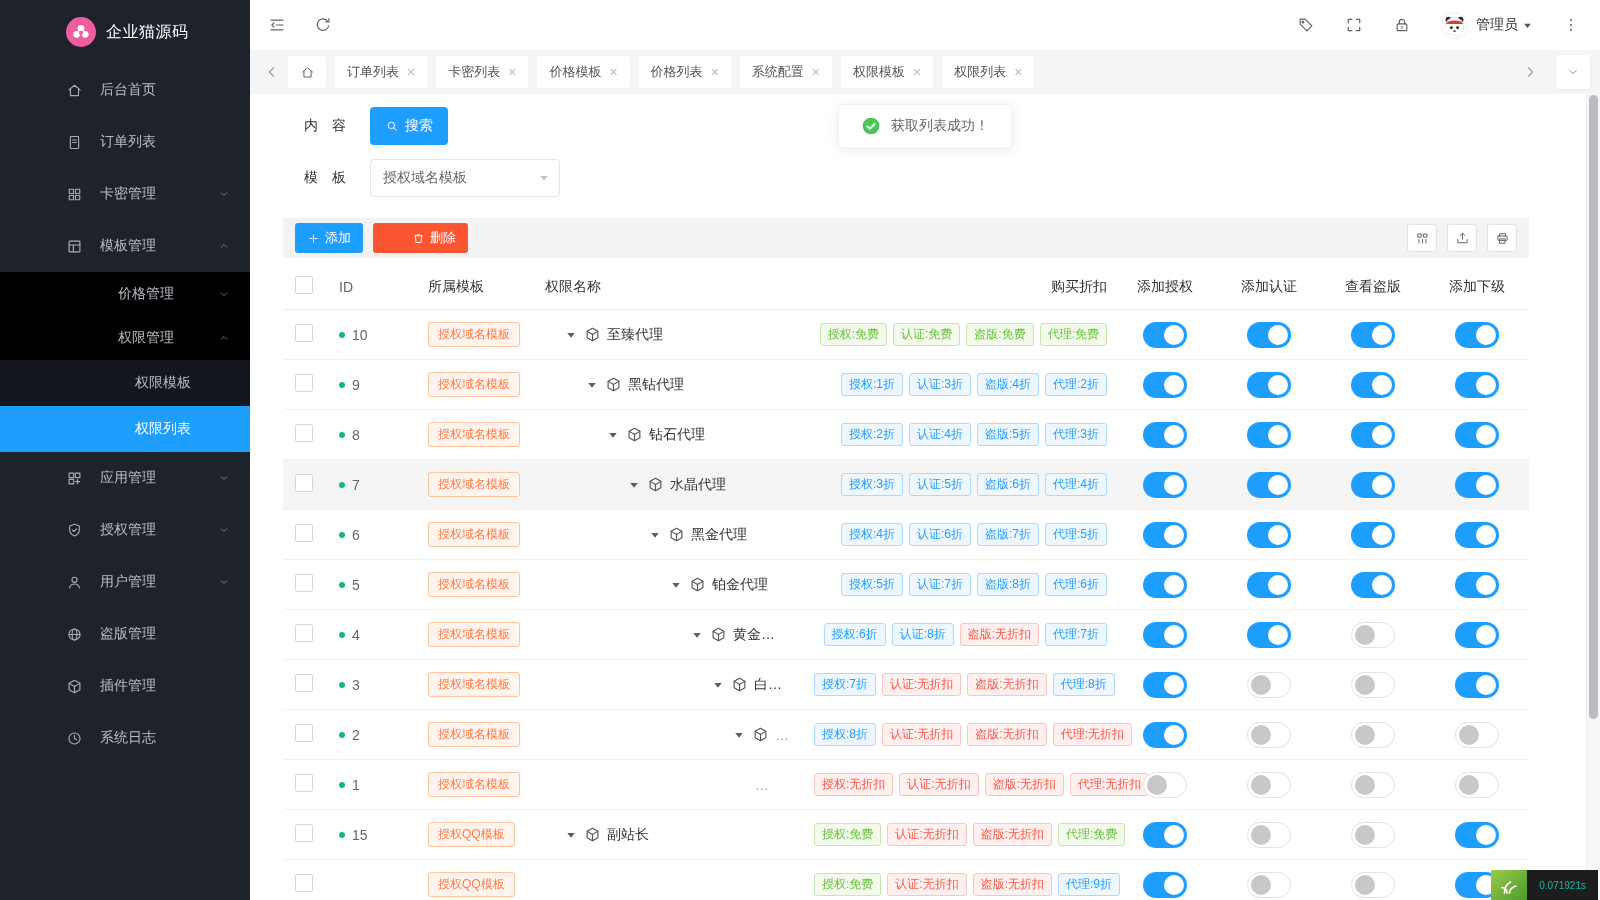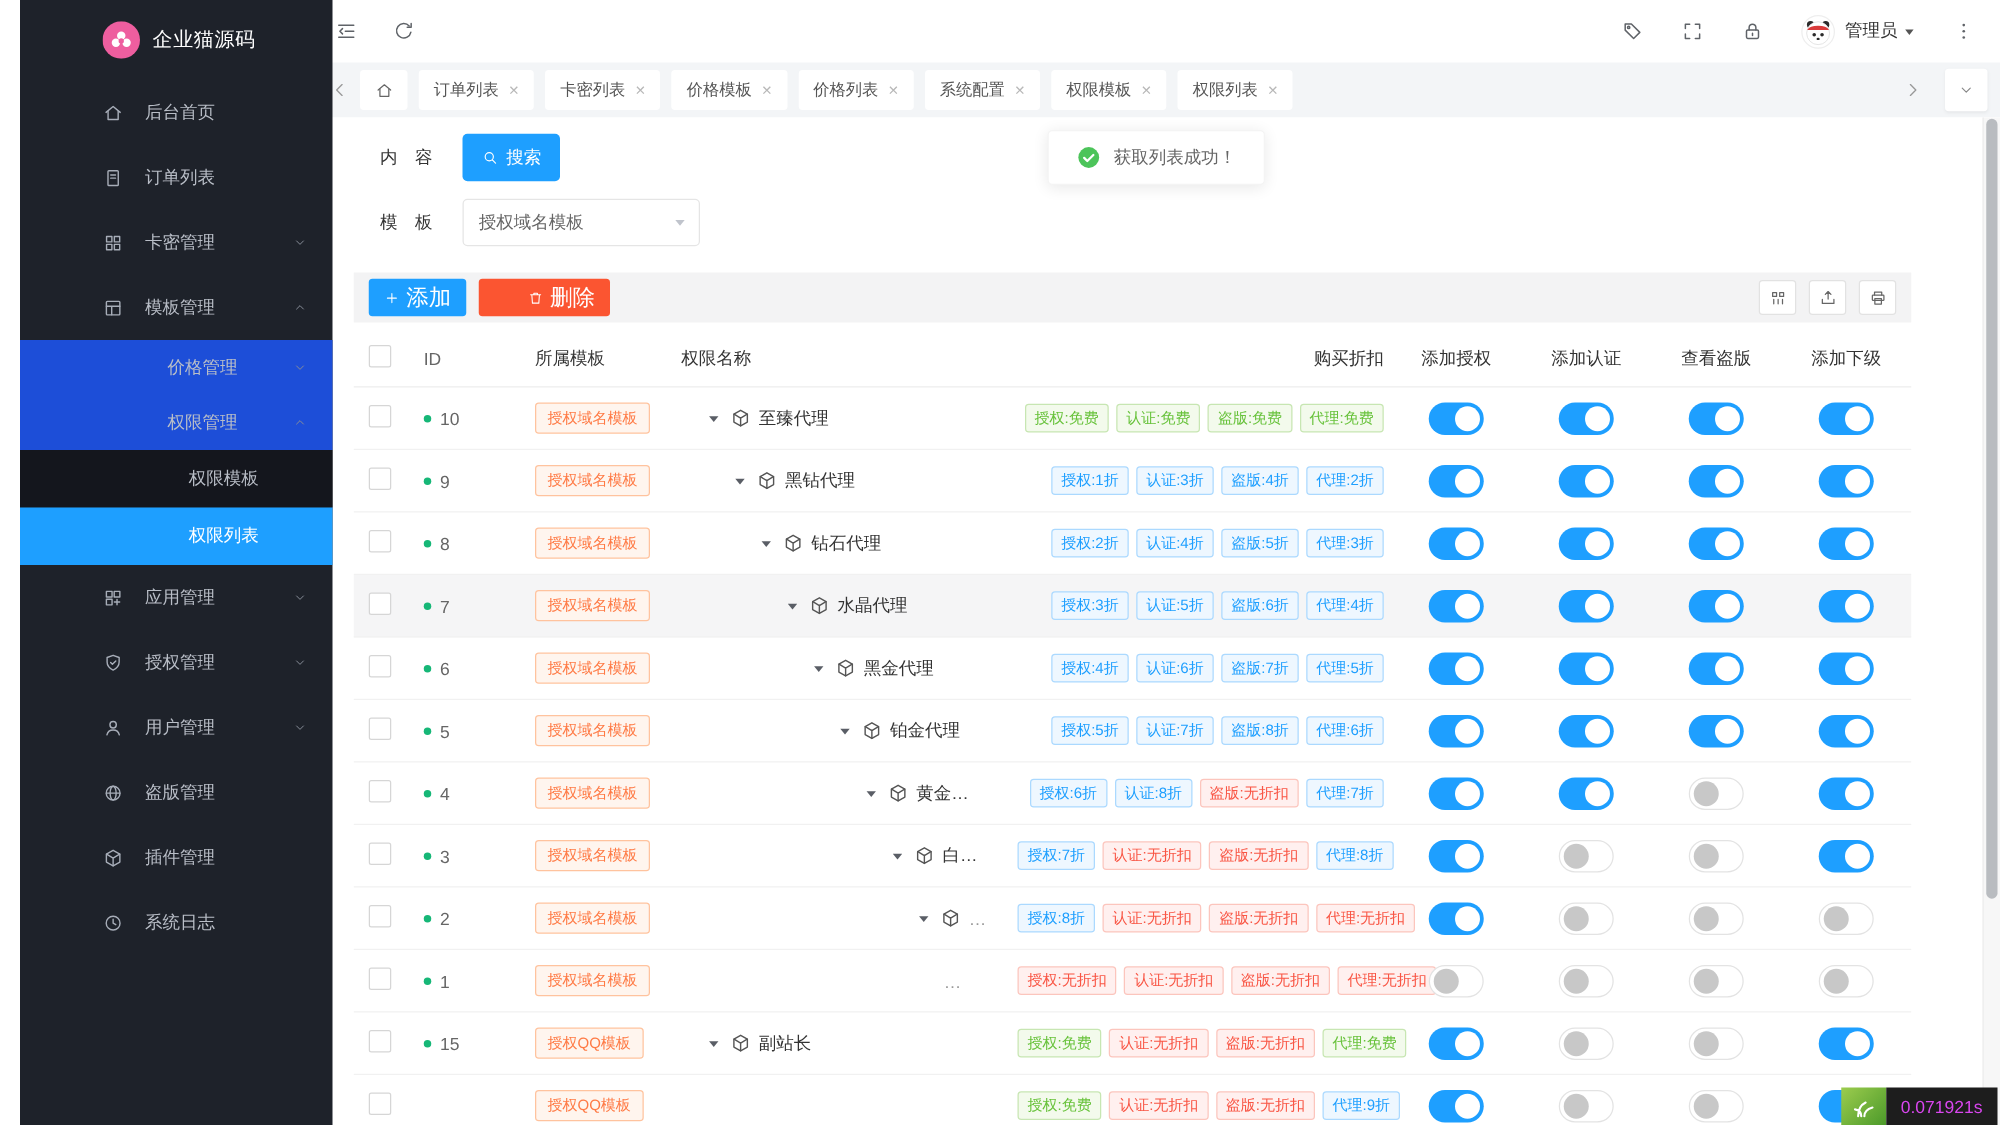--- a/index.html
+++ b/index.html
@@ -4,31 +4,31 @@
 <style>
   * { margin:0; padding:0; box-sizing:border-box; }
   html,body { width:1600px; height:900px; overflow:hidden; background:#fff;
     font-family:"Liberation Sans","DejaVu Sans",sans-serif; }
   .app { position:relative; width:1600px; height:900px; overflow:hidden; }
 
   .icon { display:inline-flex; align-items:center; justify-content:center; flex:0 0 auto; }
   .icon svg { width:100%; height:100%; display:block; }
 
   
-  .sidebar { position:absolute; left:16px; top:0; width:250px; height:900px; background:#1e222a; z-index:10; }
+  .sidebar { position:absolute; left:0; top:0; width:250px; height:900px; background:#1e222a; z-index:10; }
   .logo { height:64px; display:flex; align-items:center; padding-left:66px; }
   .logo-icon { width:30px; height:30px; }
   .logo-title { color:#fff; font-size:16px; margin-left:10px; letter-spacing:.5px; }
   .menu-item { position:relative; display:flex; align-items:center; color:#b9bec7; font-size:14px; cursor:pointer; }
   .menu-item .mi { width:17px; height:17px; margin-right:17px; color:#a7adb8; }
   .menu-item .mchev { position:absolute; right:20px; width:12px; height:12px; color:#878d98; }
   .lvl0 { height:52px; padding-left:66px; }
   .lvl1 { height:44px; padding-left:118px; }
   .lvl2 { height:46px; padding-left:135px; }
-  .bg-sub { background:#1d4ed8; }
+  .bg-sub { background:#000000; }
   .bg-subsub { background:#14161d; }
   .menu-item.active { background:#1e9fff; color:#fff; }
 
   
   .main { position:absolute; left:250px; top:0; width:1350px; height:900px; background:#fff; }
   .topbar { height:50px; background:#fff; display:flex; align-items:center; padding:0 20px 0 18px; }
   .tb-icon { width:18px; height:18px; color:#5f6368; cursor:pointer; }
   .tb-left { display:flex; align-items:center; gap:28px; }
   .tb-spacer { flex:1; }
   .tb-right { display:flex; align-items:center; }
@@ -69,21 +69,21 @@
   .f-select .caret { position:absolute; right:10px; width:10px; height:10px; color:#c0c4cc; }
 
   .toast { position:absolute; top:10px; left:588px; background:#fff; border:1px solid #f4f4f4; border-radius:4px;
            box-shadow:0 2px 12px rgba(0,0,0,.09); padding:11px 22px; display:flex; align-items:center;
            gap:10px; font-size:14px; color:#666; z-index:40; }
   .toast .icon { width:20px; height:20px; }
 
   
   .table-wrap { margin:21px 0 0 33px; width:1246px; }
   .ttoolbar { height:40px; background:#f3f3f4; display:flex; align-items:center; padding:0 12px; }
-  .btn { height:30px; padding:0 12px; border:none; border-radius:3px; color:#fff; font-size:18px;
+  .btn { height:30px; padding:0 12px; border:none; border-radius:3px; color:#fff; font-size:13px;
          display:flex; align-items:center; gap:5px; cursor:pointer; }
   .btn .icon { width:13px; height:13px; color:#fff; }
   .btn-add { background:#1e9fff; }
   .btn-del { background:#fb5531; margin-left:10px;padding-left:39px; }
   .ttool-right { margin-left:auto; display:flex; align-items:center; }
   .icon-btn { width:30px; height:28px; background:#fff; border:1px solid #e2e2e2; border-radius:3px;
               display:flex; align-items:center; justify-content:center; color:#666; margin-left:10px; cursor:pointer; }
   .icon-btn .icon { width:15px; height:15px; }
 
   .tgrid { display:grid; grid-template-columns:40px 90px 115px 280px 305px 104px 104px 104px 104px; align-items:center; }
@@ -117,21 +117,21 @@
   .toggle.off .knob { position:absolute; left:3px; top:2px; width:20px; height:20px; border-radius:50%; background:#c8c8c8; }
 
   
   .scroll-track { position:absolute; top:94px; right:0; bottom:0; width:14px; background:#f7f7f7;
                   border-left:1px solid #ededed; z-index:30; }
   .scroll-thumb { position:absolute; top:1px; left:2px; width:9px; height:624px; background:#b9bcc0; border-radius:5px; }
   .perf { position:absolute; right:2px; bottom:0; height:30px; display:flex; z-index:60; }
   .perf-icon { width:36px; background:linear-gradient(135deg,#9ccc4e,#4c9a2a); display:flex;
                align-items:center; justify-content:center; }
   .perf-icon .icon { width:24px; height:24px; }
-  .perf-text { background:#1d1d1d; color:#d946ef; font-size:14px; display:flex; align-items:center; padding:0 12px; }
+  .perf-text { background:#1d1d1d; color:#14b8a6; font-size:10px; display:flex; align-items:center; padding:0 12px; }
 </style>
 </head>
 <body>
 
 <div class="app">
 
   <aside class="sidebar">
     <div class="logo">
       <span class="icon logo-icon">
           <svg viewBox="0 0 24 24">

